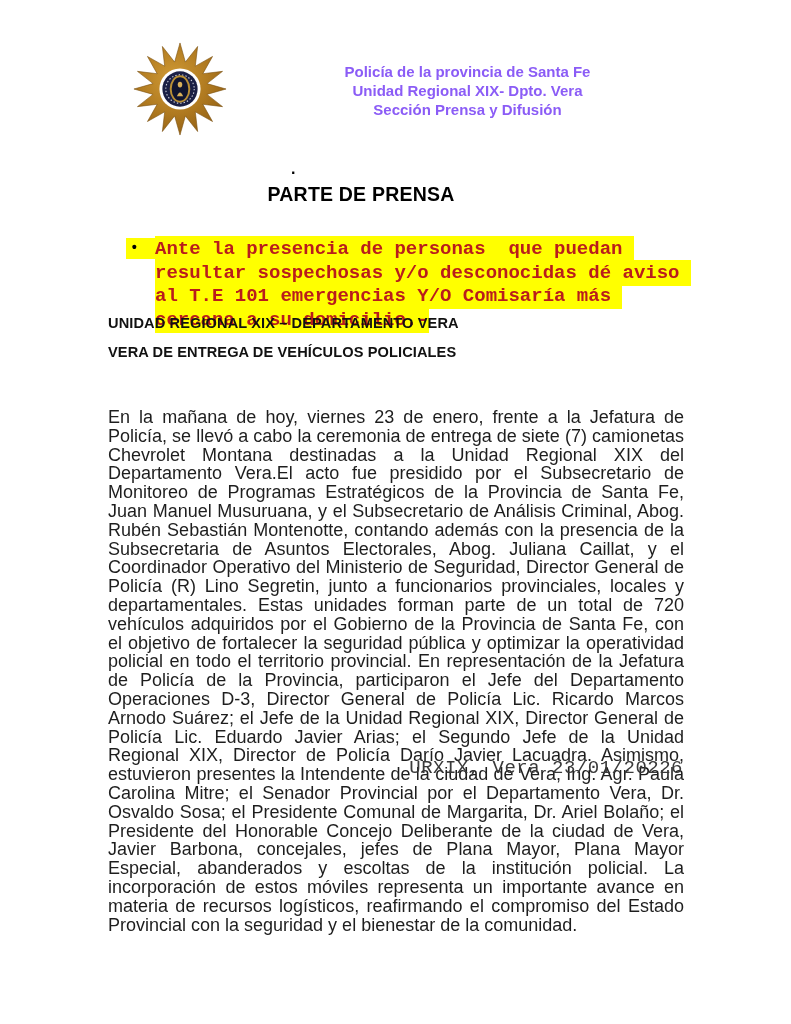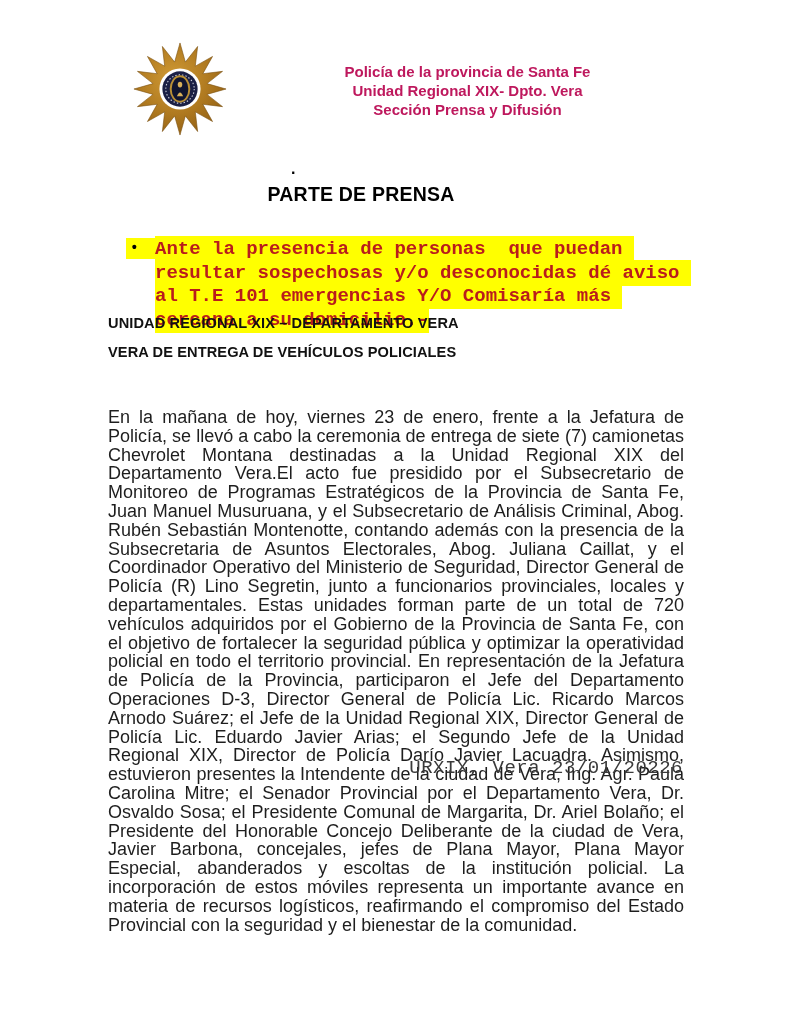--- a/index.html
+++ b/index.html
@@ -25,21 +25,21 @@
   }
   .org-block {
     position: absolute;
     left: 330px;
     top: 62px;
     width: 275px;
     text-align: center;
     font-weight: bold;
     font-size: 15px;
     line-height: 19px;
-    color: #be185d;
+    color: #8b5cf6;
   }
 
   
   .lone-dot {
     position: absolute;
     left: 291px;
     top: 160px;
     font-size: 16px;
     font-weight: bold;
     color: #000;

